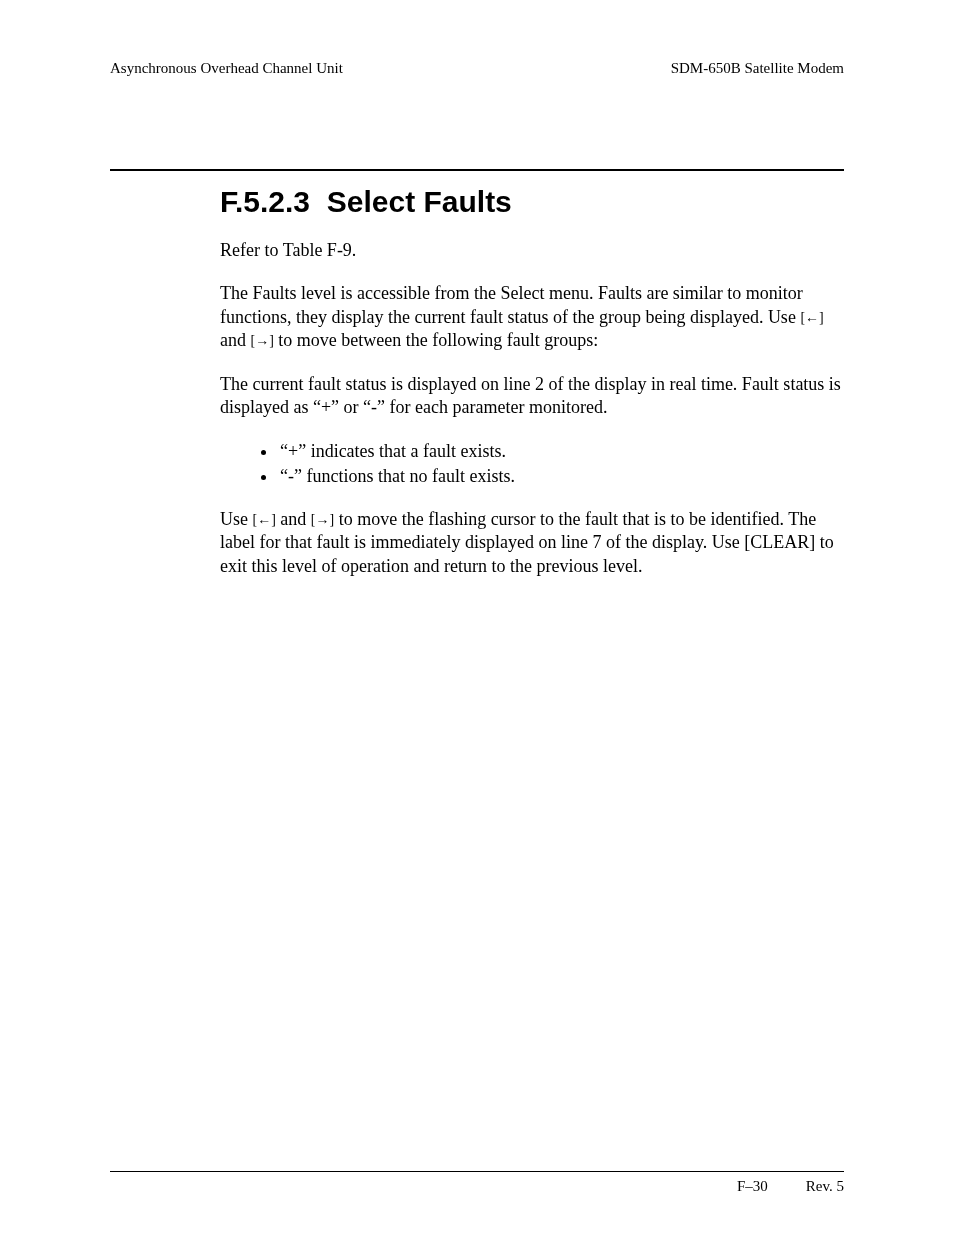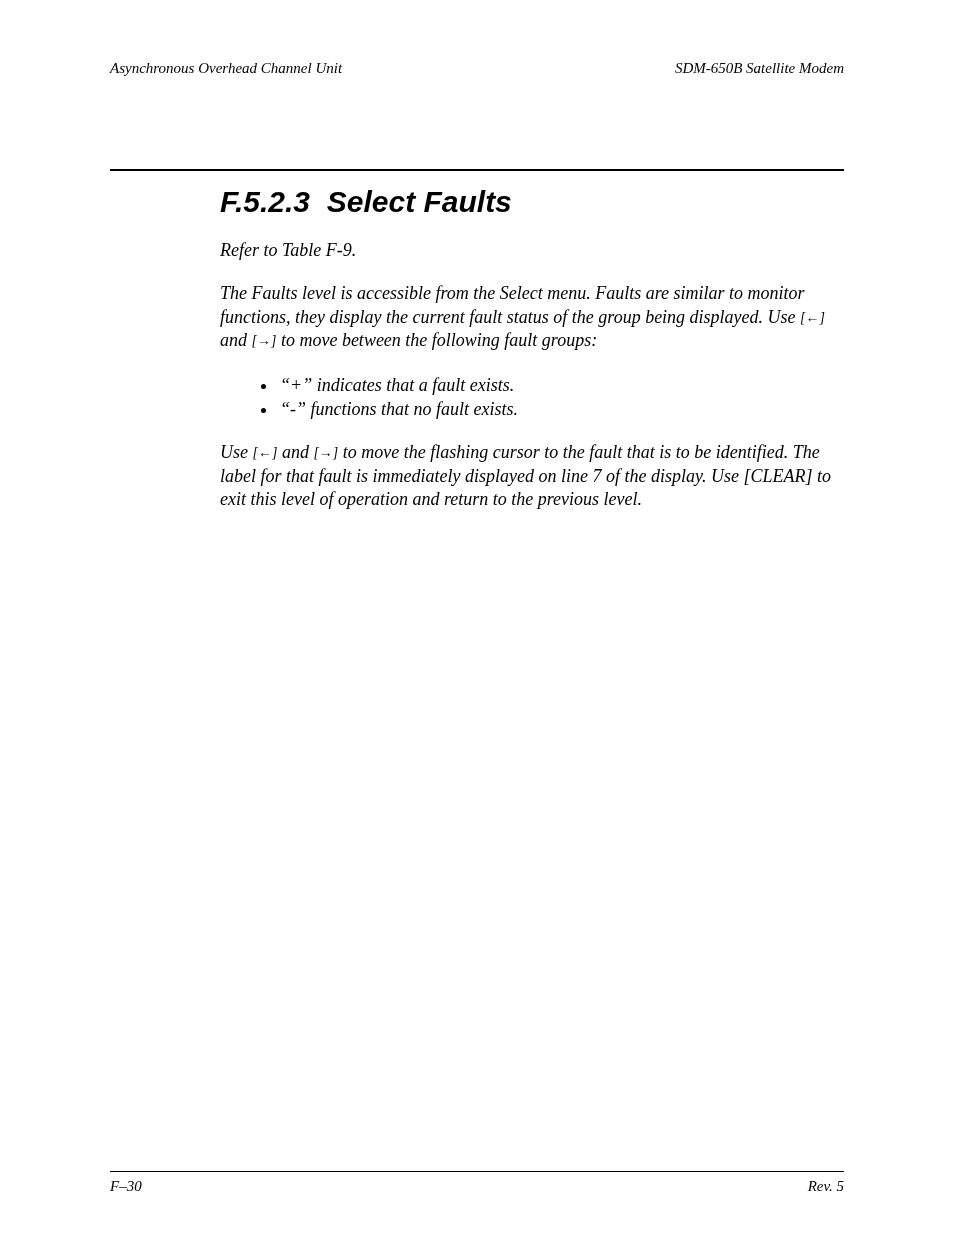--- a/index.html
+++ b/index.html
@@ -1,19 +1,18 @@
 <!DOCTYPE html>
 <html><head>
   <meta charset="utf-8">
   <style>
     * {
       margin: 0;
       padding: 0;
       box-sizing: border-box;
-      font-style: italic;
     }
     body {
       width: 954px;
       height: 1235px;
       background: #fff;
       font-family: "Times New Roman", Times, serif;
       font-size: 18px;
       color: #000;
       position: relative;
     }
@@ -66,21 +65,21 @@
       left: 110px;
       right: 110px;
     }
     .footer-rule {
       border: none;
       border-top: 1.5px solid #000;
       margin-bottom: 6px;
     }
     .footer-row {
       display: flex;
-      justify-content: space-between;
+      justify-content: flex-end;
       font-size: 15px;
       gap: 38px;
     }
   </style>
 </head>
 <body>
 
 <div class="page">
   <div class="header">
     <span>Asynchronous Overhead Channel Unit</span>
@@ -94,20 +93,21 @@
       <span>F.5.2.3</span>&nbsp;&nbsp;<span>Select Faults</span>
     </h2>
 
     <p class="para">Refer to Table F-9.</p>
 
     <p class="para">
       <span>The Faults level is accessible from the Select menu. Faults are similar to monitor functions, they display the current fault status of the group being displayed. Use </span><span class="arrow">[←]</span><span> and </span><span class="arrow">[→]</span><span> to move between the following fault groups:</span>
     </p>
 
 
+    <p class="para">The current fault status is displayed on line 2 of the display in real time. Fault status is displayed as “+” or “-” for each parameter monitored.</p>
 
     <ul class="bullet-list">
       <li>“+” indicates that a fault exists.</li>
       <li>“-” functions that no fault exists.</li>
     </ul>
 
 
     <p class="para">
       <span>Use </span><span class="arrow">[←]</span><span> and </span><span class="arrow">[→]</span><span> to move the flashing cursor to the fault that is to be identified. The label for that fault is immediately displayed on line 7 of the display. Use [CLEAR] to exit this level of operation and return to the previous level.</span>
     </p>

